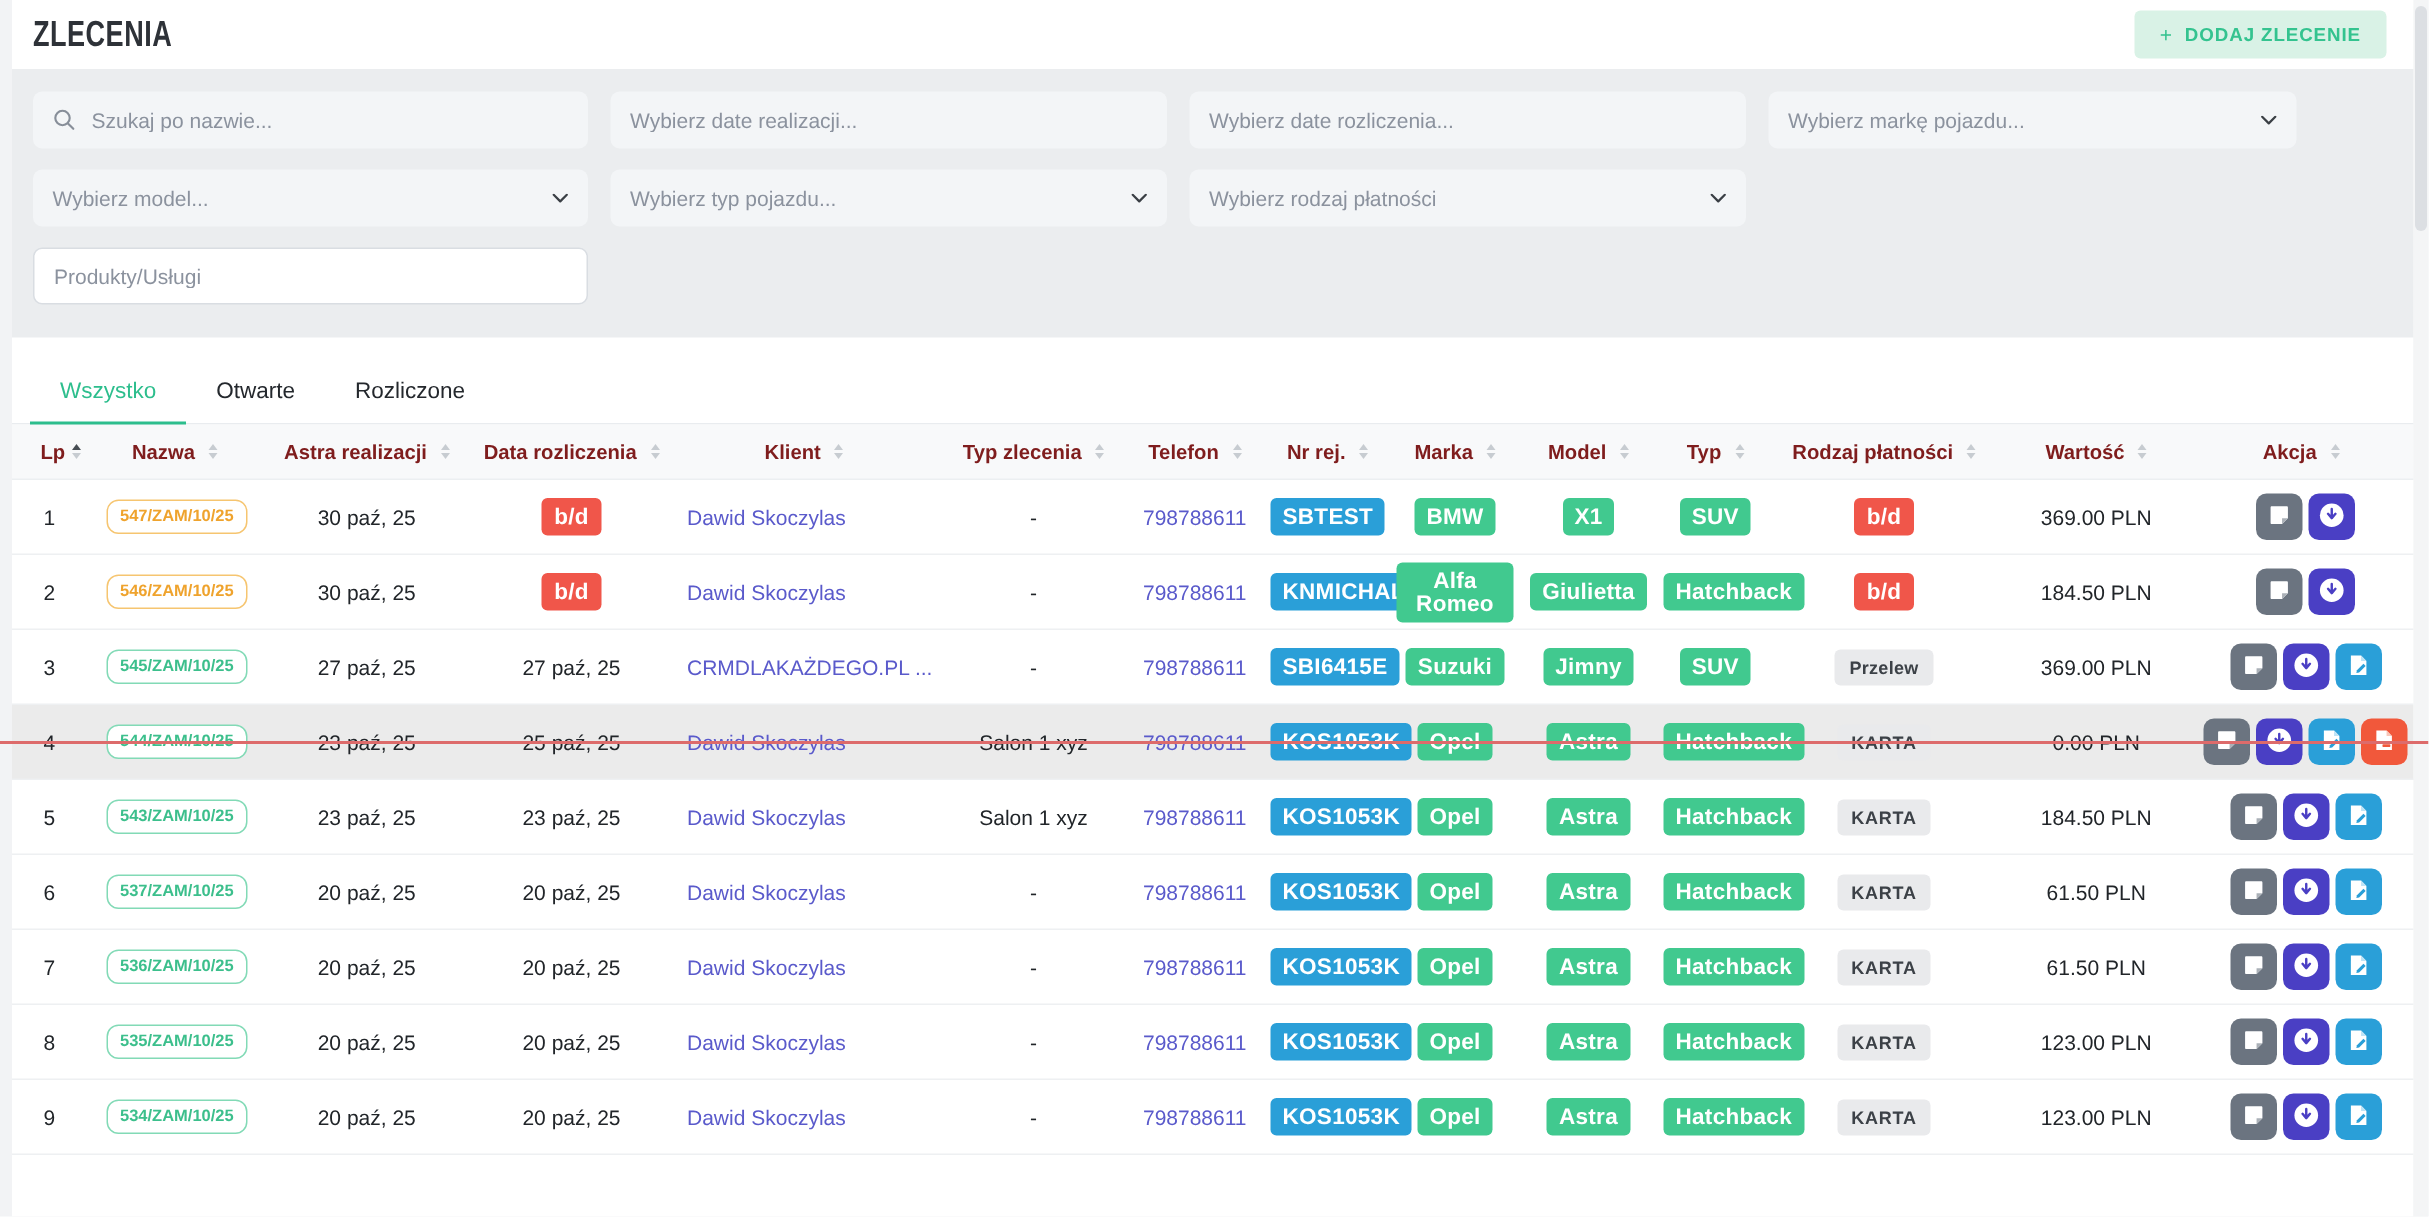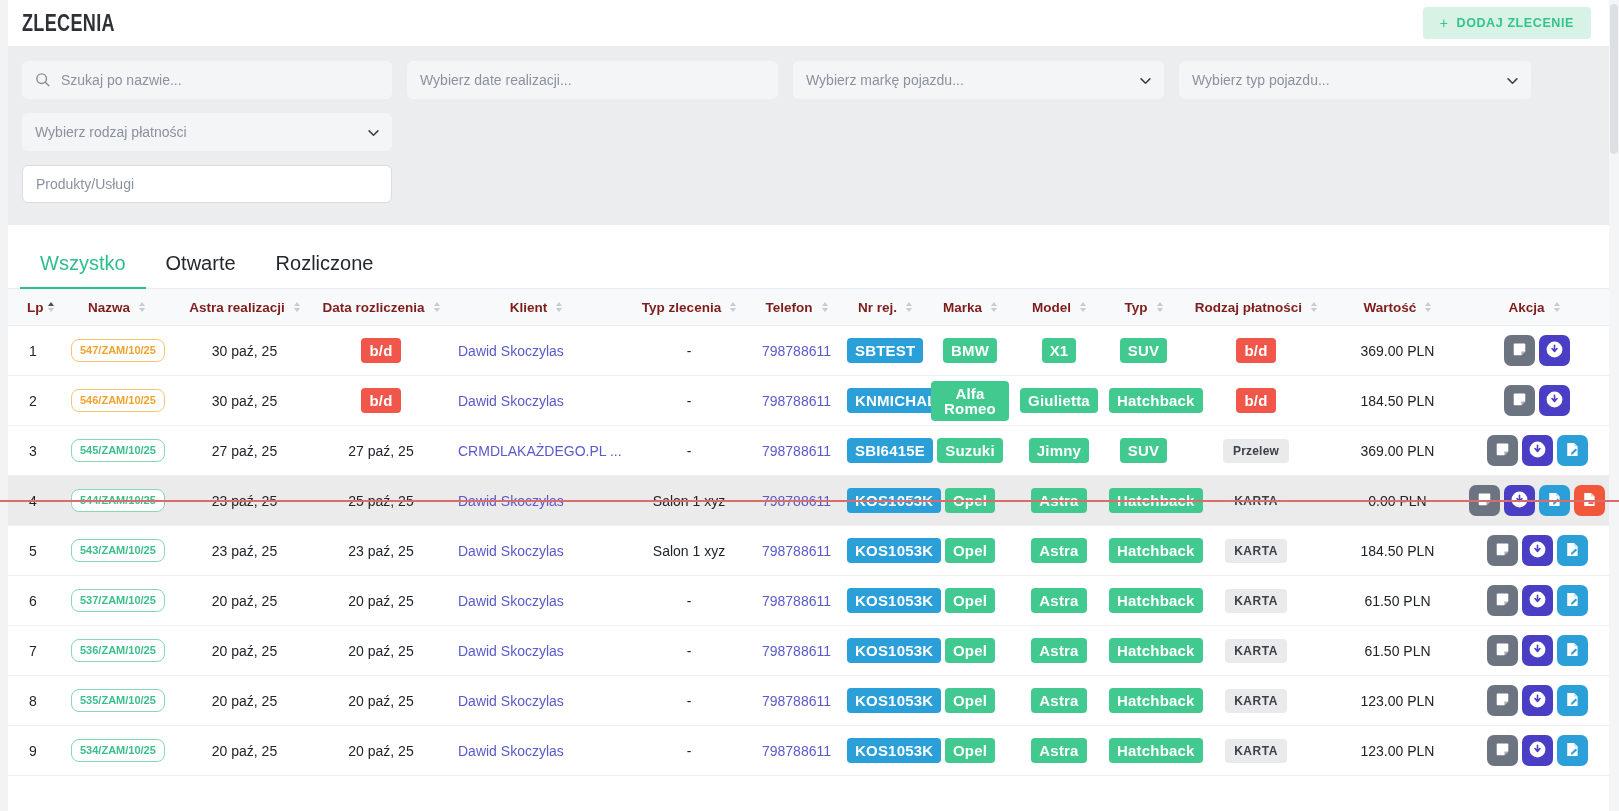--- a/index.html
+++ b/index.html
@@ -24,21 +24,21 @@
   .f-input input { flex:1; border:none; background:transparent; outline:none; font-size:14px; color:#1f2329; font-family:inherit; }
   .f-input input::placeholder { color:#8b929e; }
   .f-select { justify-content:space-between; cursor:pointer; }
   .f-select .ph { font-size:14px; color:#8b929e; }
   .f-select svg { flex:none; }
   .f-input.white { background:#fff; border:1px solid #d9dde2; grid-row:3; grid-column:1; }
   .search-ico { margin-right:10px; display:flex; }
 
   
   .tabs { display:flex; padding:12px 12px 0; border-bottom:1px solid #e9ecef; margin-top:2px; }
-  .tab { padding:13px 20px 12px; font-size:20px; font-weight:500; color:#24282d; cursor:pointer; border-bottom:2px solid transparent; margin-bottom:-1px; }
+  .tab { padding:13px 20px 12px; font-size:15px; font-weight:500; color:#24282d; cursor:pointer; border-bottom:2px solid transparent; margin-bottom:-1px; }
   .tab.active { color:#2dbe8d; border-bottom-color:#2dbe8d; }
 
   
   .tbl { width:100%; }
   .thead, .tr { display:grid; grid-template-columns:54px 115px 135px 138px 178px 122px 93px 84px 86px 92px 77px 148px 135px minmax(0,1fr); align-items:center; }
   .thead { height:37px; background:#f8f9fa; border-bottom:1px solid #ecef f1; border-bottom:1px solid #eceff1; font-size:13.5px; font-weight:700; color:#7f1d1d; }
   .th { display:flex; align-items:center; justify-content:center; gap:9px; cursor:pointer; padding:0 4px; }
   .th.left { padding-right:10px; }
   .th.first { justify-content:flex-start; gap:4px; padding-left:19px; }
   .sort { display:inline-flex; flex-direction:column; gap:2px; }
@@ -95,22 +95,31 @@
             <svg width="16" height="16" viewBox="0 0 18 18">
                 <circle cx="7.5" cy="7.5" r="5.4" fill="none" stroke="#878e99" stroke-width="1.6"></circle>
                 <line x1="11.6" y1="11.6" x2="15.6" y2="15.6" stroke="#878e99" stroke-width="1.6" stroke-linecap="round"></line>
               </svg>
           </span>
           <input placeholder="Szukaj po nazwie..." style="">
         </div>
         <div class="f-input">
           <input placeholder="Wybierz date realizacji..." style="">
         </div>
+        <div class="f-input">
+          <input placeholder="Wybierz date rozliczenia..." style="">
+        </div>
         <div class="f-select">
           <span class="ph">Wybierz markę pojazdu...</span>
+          <span><svg width="11" height="7" viewBox="0 0 12 8">
+                <path d="M1 1l5 5 5-5" stroke="#3a3f45" stroke-width="1.7" fill="none" stroke-linecap="round" stroke-linejoin="round"></path>
+              </svg></span>
+        </div>
+        <div class="f-select">
+          <span class="ph">Wybierz model...</span>
           <span><svg width="11" height="7" viewBox="0 0 12 8">
                 <path d="M1 1l5 5 5-5" stroke="#3a3f45" stroke-width="1.7" fill="none" stroke-linecap="round" stroke-linejoin="round"></path>
               </svg></span>
         </div>
         <div class="f-select">
           <span class="ph">Wybierz typ pojazdu...</span>
           <span><svg width="11" height="7" viewBox="0 0 12 8">
                 <path d="M1 1l5 5 5-5" stroke="#3a3f45" stroke-width="1.7" fill="none" stroke-linecap="round" stroke-linejoin="round"></path>
               </svg></span>
         </div>

